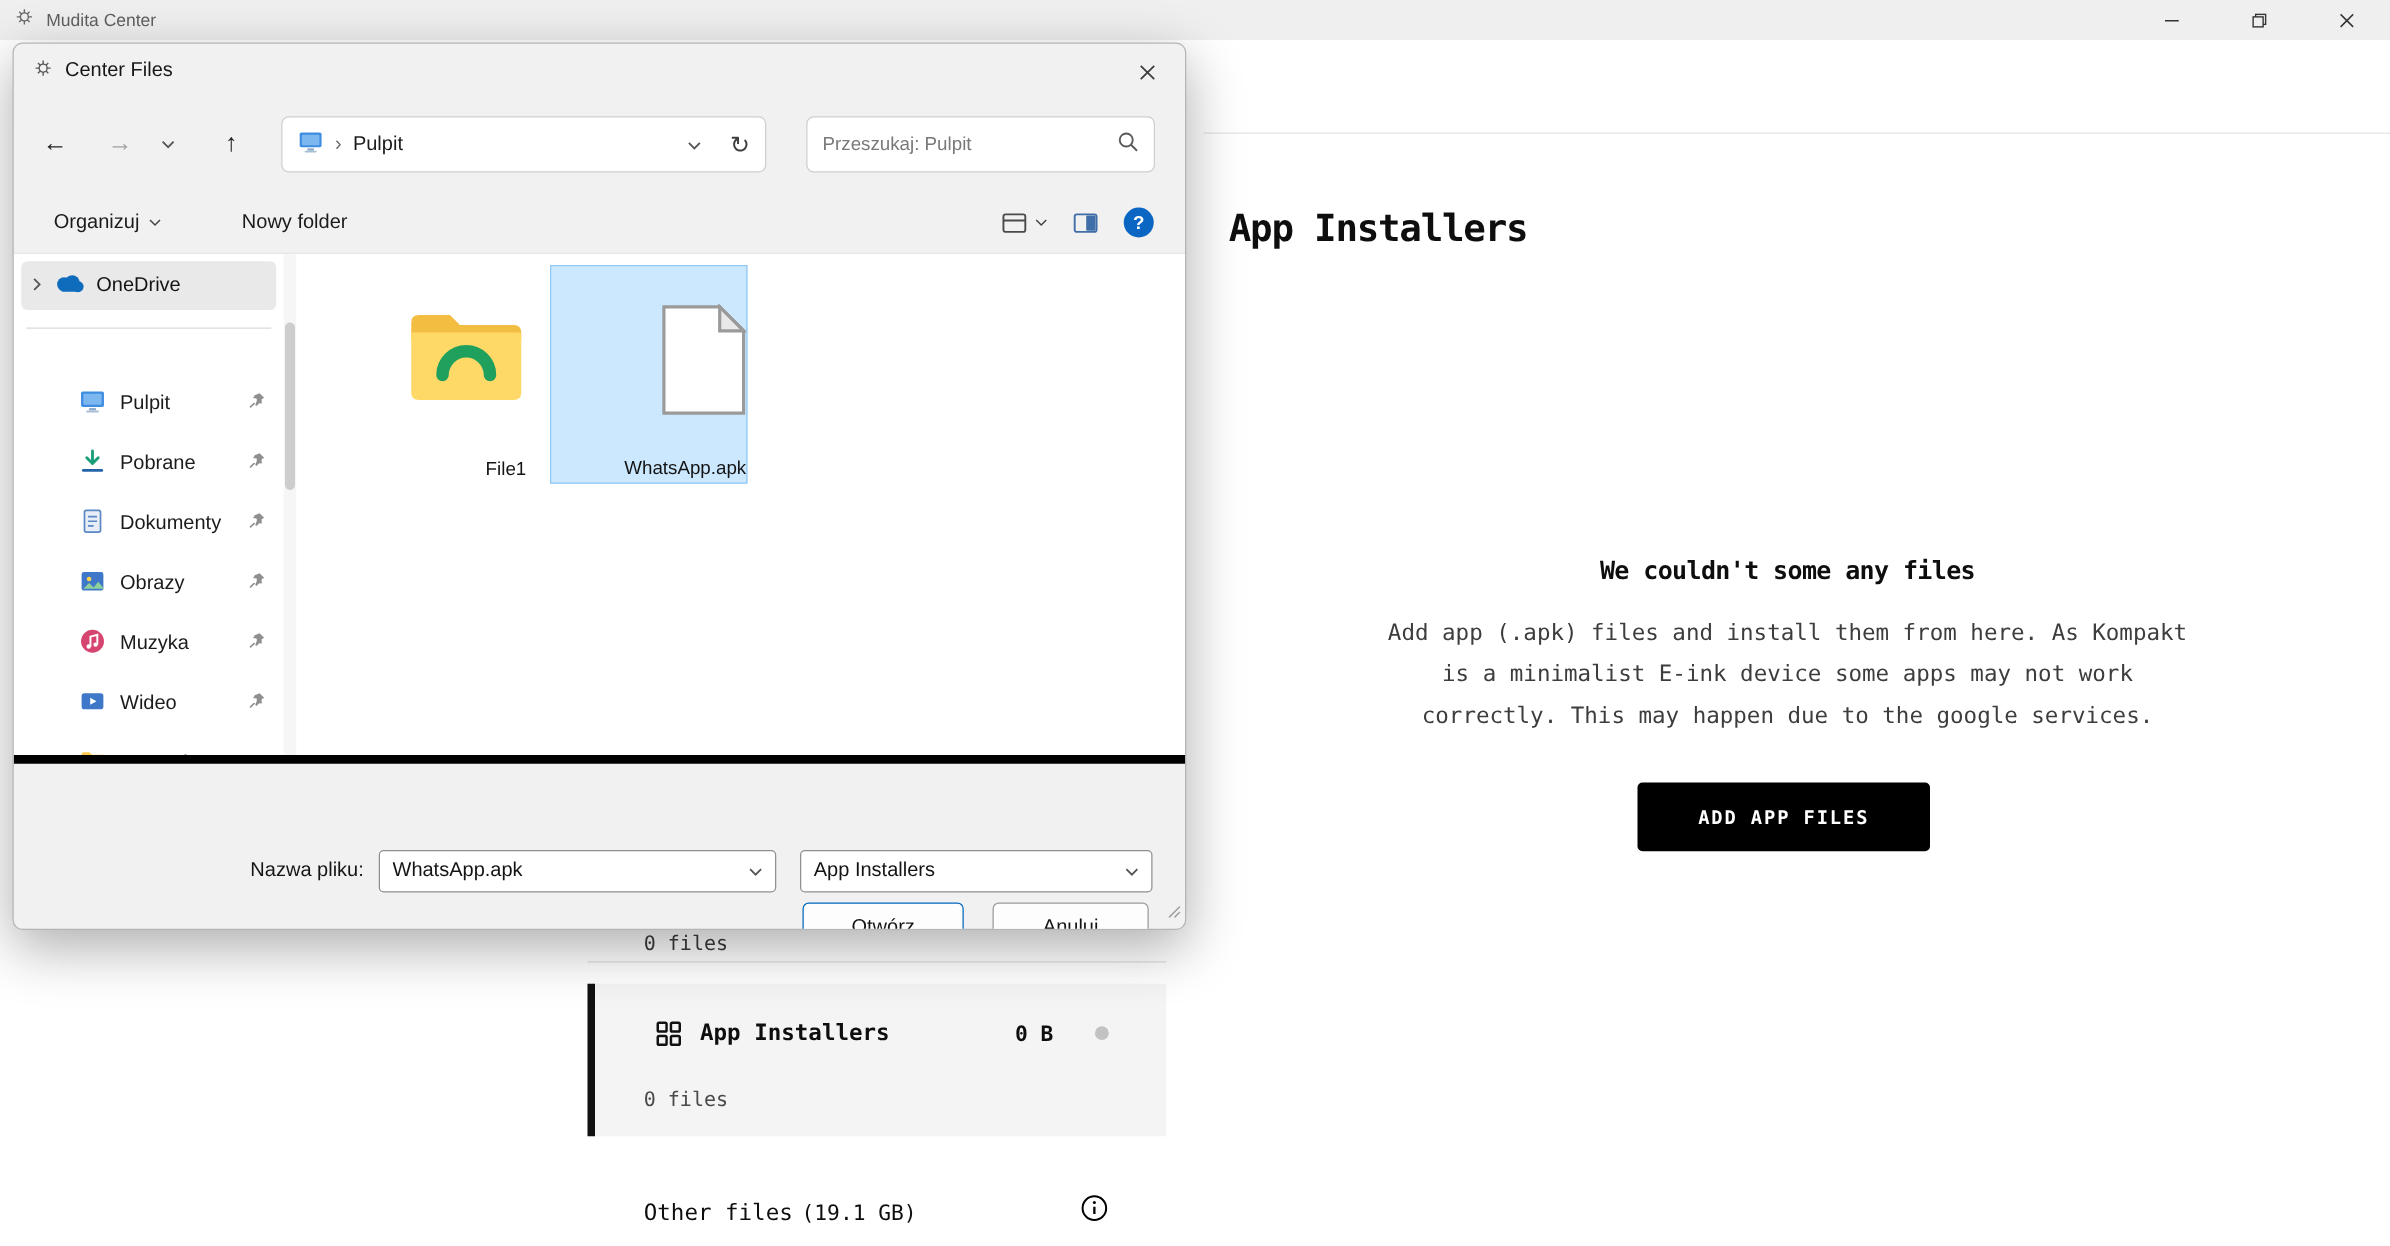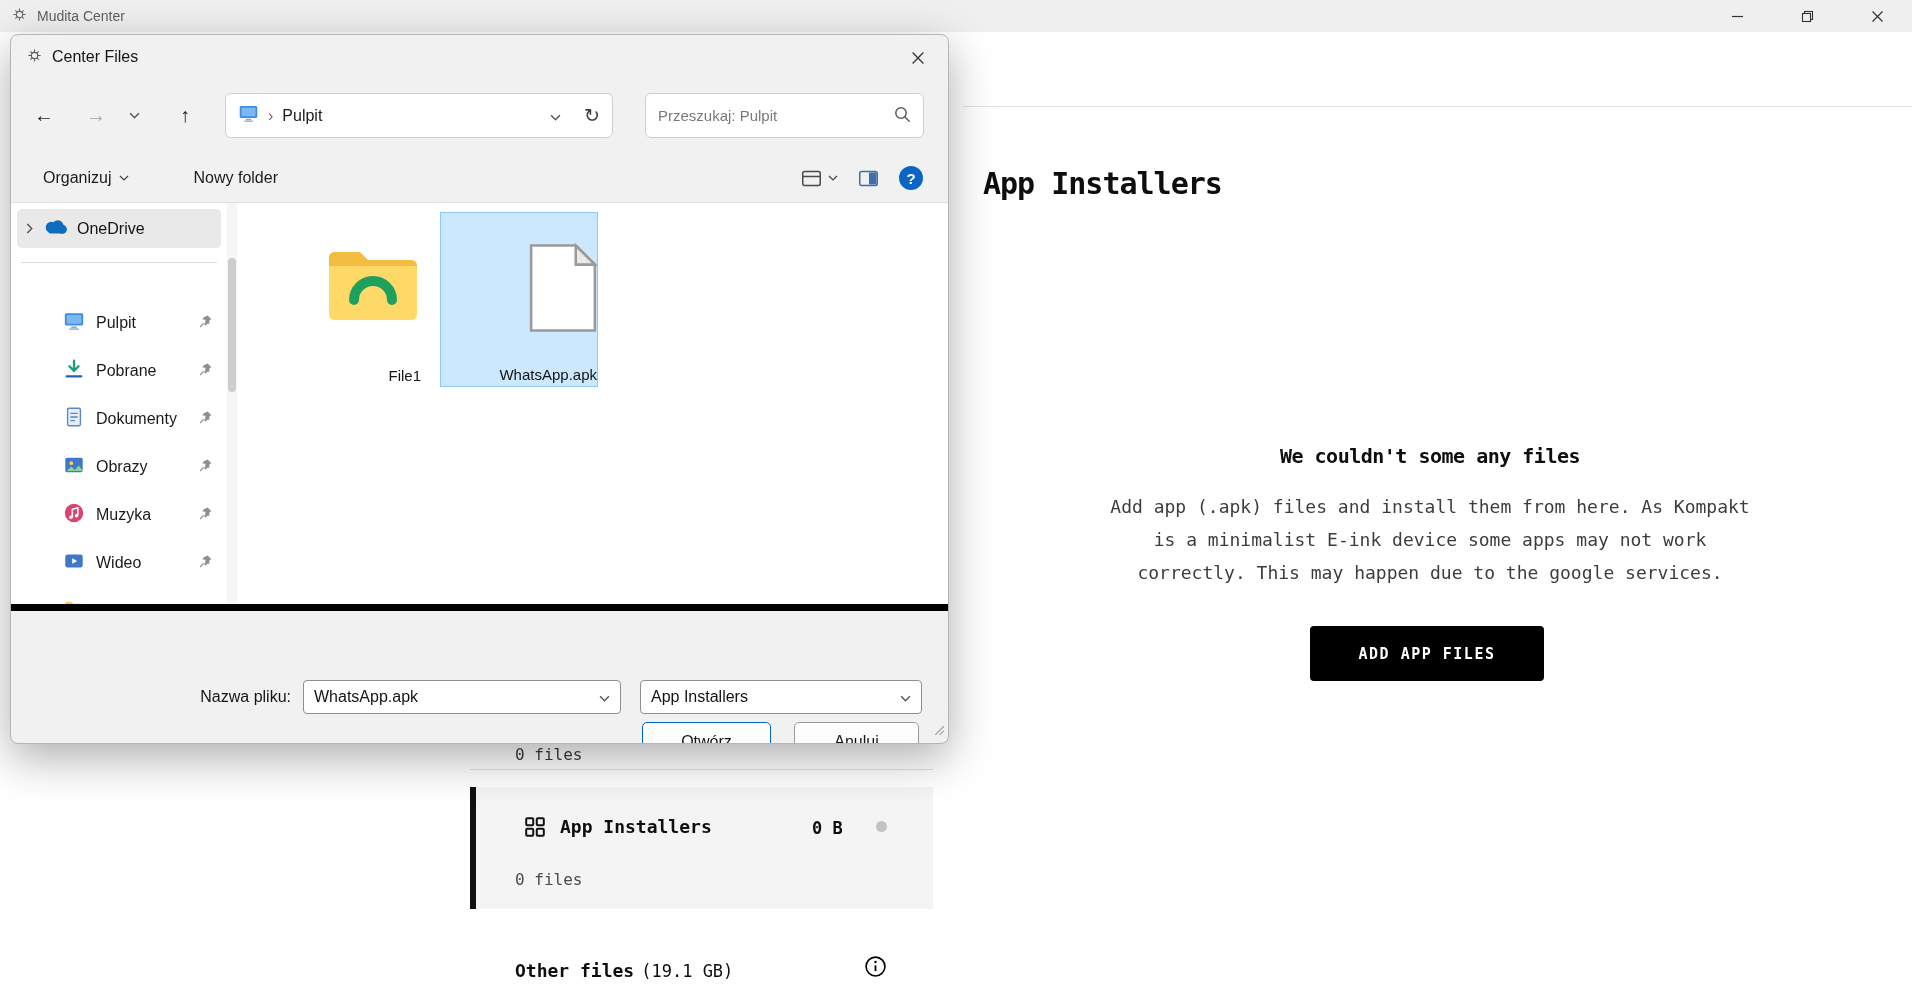--- a/index.html
+++ b/index.html
@@ -35,21 +35,21 @@
   .prev-count{position:absolute;left:515px;top:745px;font-size:16px;color:#3c3c3c;}
   .list-divider{position:absolute;left:470px;top:769px;width:463px;height:1px;background:#e0e0e0;}
   .sel-section{position:absolute;left:470px;top:787px;width:463px;height:122px;
     background:#f4f4f4;border-left:6px solid #111;}
   .sel-grid{position:absolute;left:48px;top:29px;}
   .sel-label{position:absolute;left:84px;top:29px;font-size:18px;font-weight:bold;color:#0e0e0e;}
   .sel-size{position:absolute;left:336px;top:31px;font-size:17px;font-weight:600;color:#0e0e0e;}
   .sel-dot{position:absolute;left:400px;top:34px;width:11px;height:11px;border-radius:50%;background:#c2c2c2;}
   .sel-count{position:absolute;left:39px;top:83px;font-size:16px;color:#4a4a4a;}
   .other-row{position:absolute;left:515px;top:960px;font-size:17px;color:#0e0e0e;}
-  .other-row .b{font-size:18px;font-weight:bold;margin-right:7px;}
+  .other-row .b{font-size:18px;font-weight:normal;margin-right:7px;}
   .info-icon{position:absolute;left:864px;top:955px;cursor:pointer;}
 
   
   .dialog{position:absolute;left:10px;top:34px;width:939px;height:710px;background:#f1f1f1;
     border:1px solid #b5b5b5;border-radius:8px;box-shadow:0 14px 45px rgba(0,0,0,.32);overflow:hidden;}
   .dlg-titlebar{position:absolute;top:0;left:0;right:0;height:44px;display:flex;align-items:center;
     padding-left:16px;gap:10px;}
   .dlg-title{font-size:16px;color:#161616;}
   .dlg-close{position:absolute;right:12px;top:8px;width:36px;height:30px;border:0;background:transparent;
     display:flex;align-items:center;justify-content:center;cursor:pointer;border-radius:4px;}

